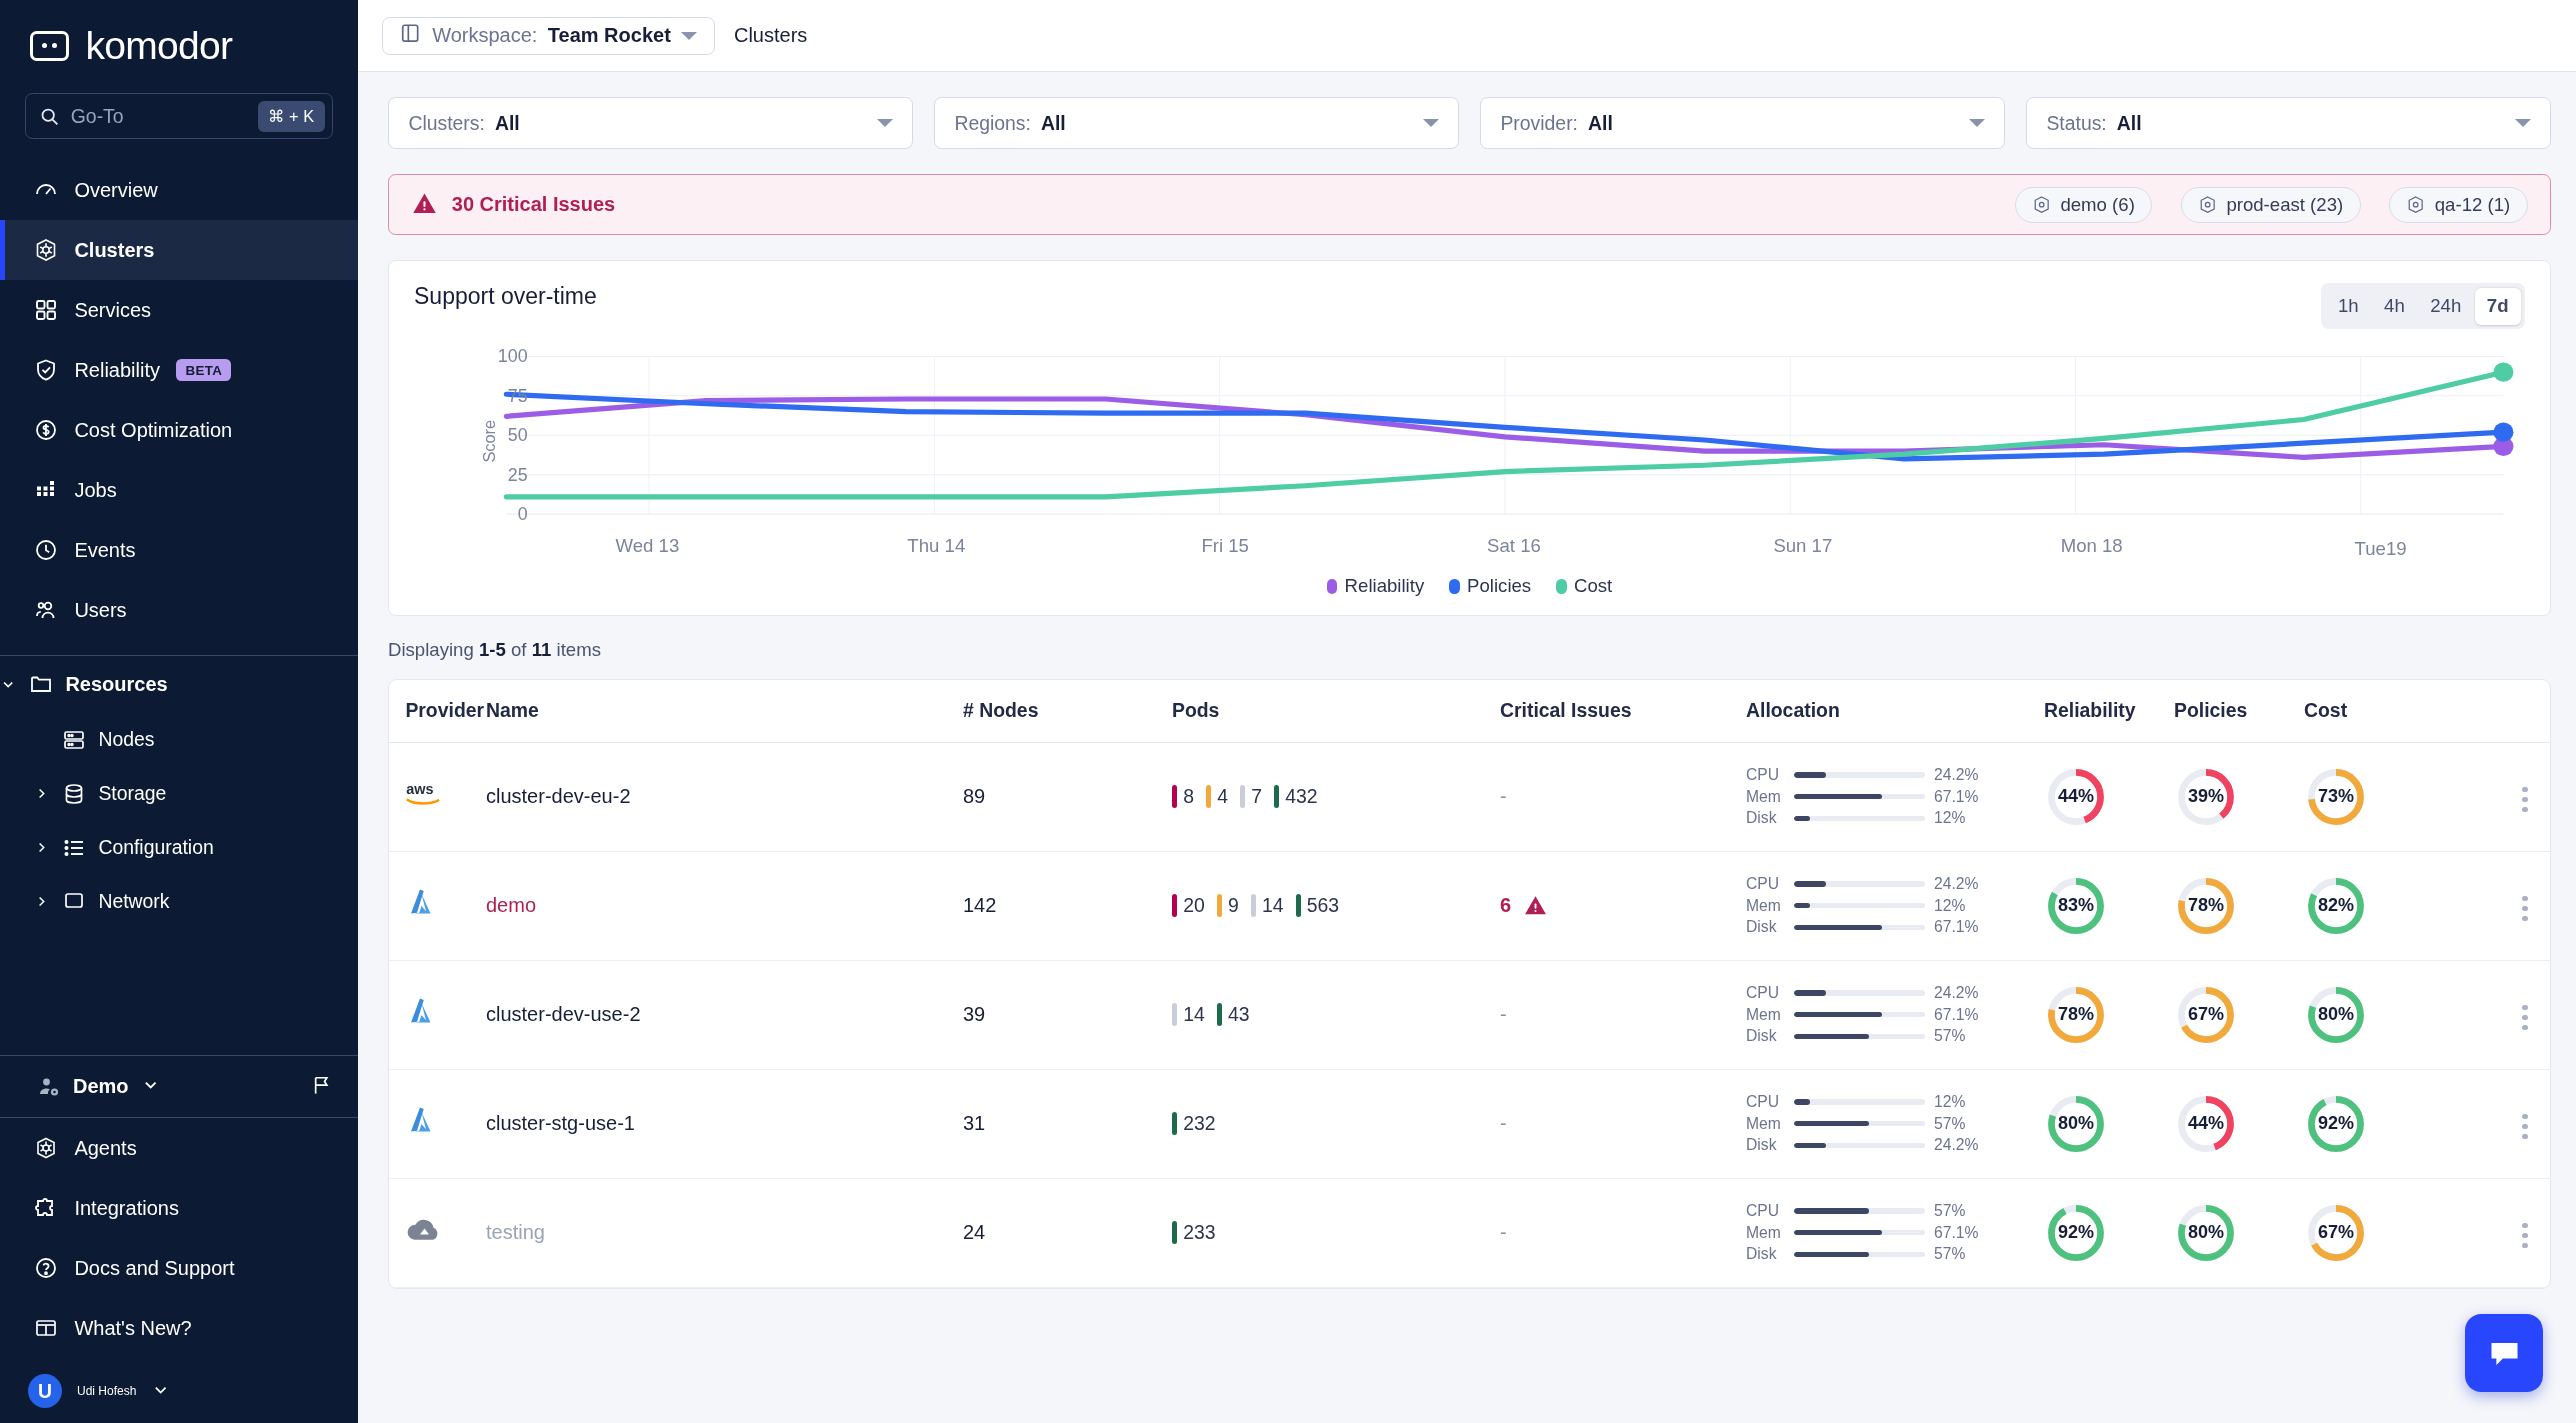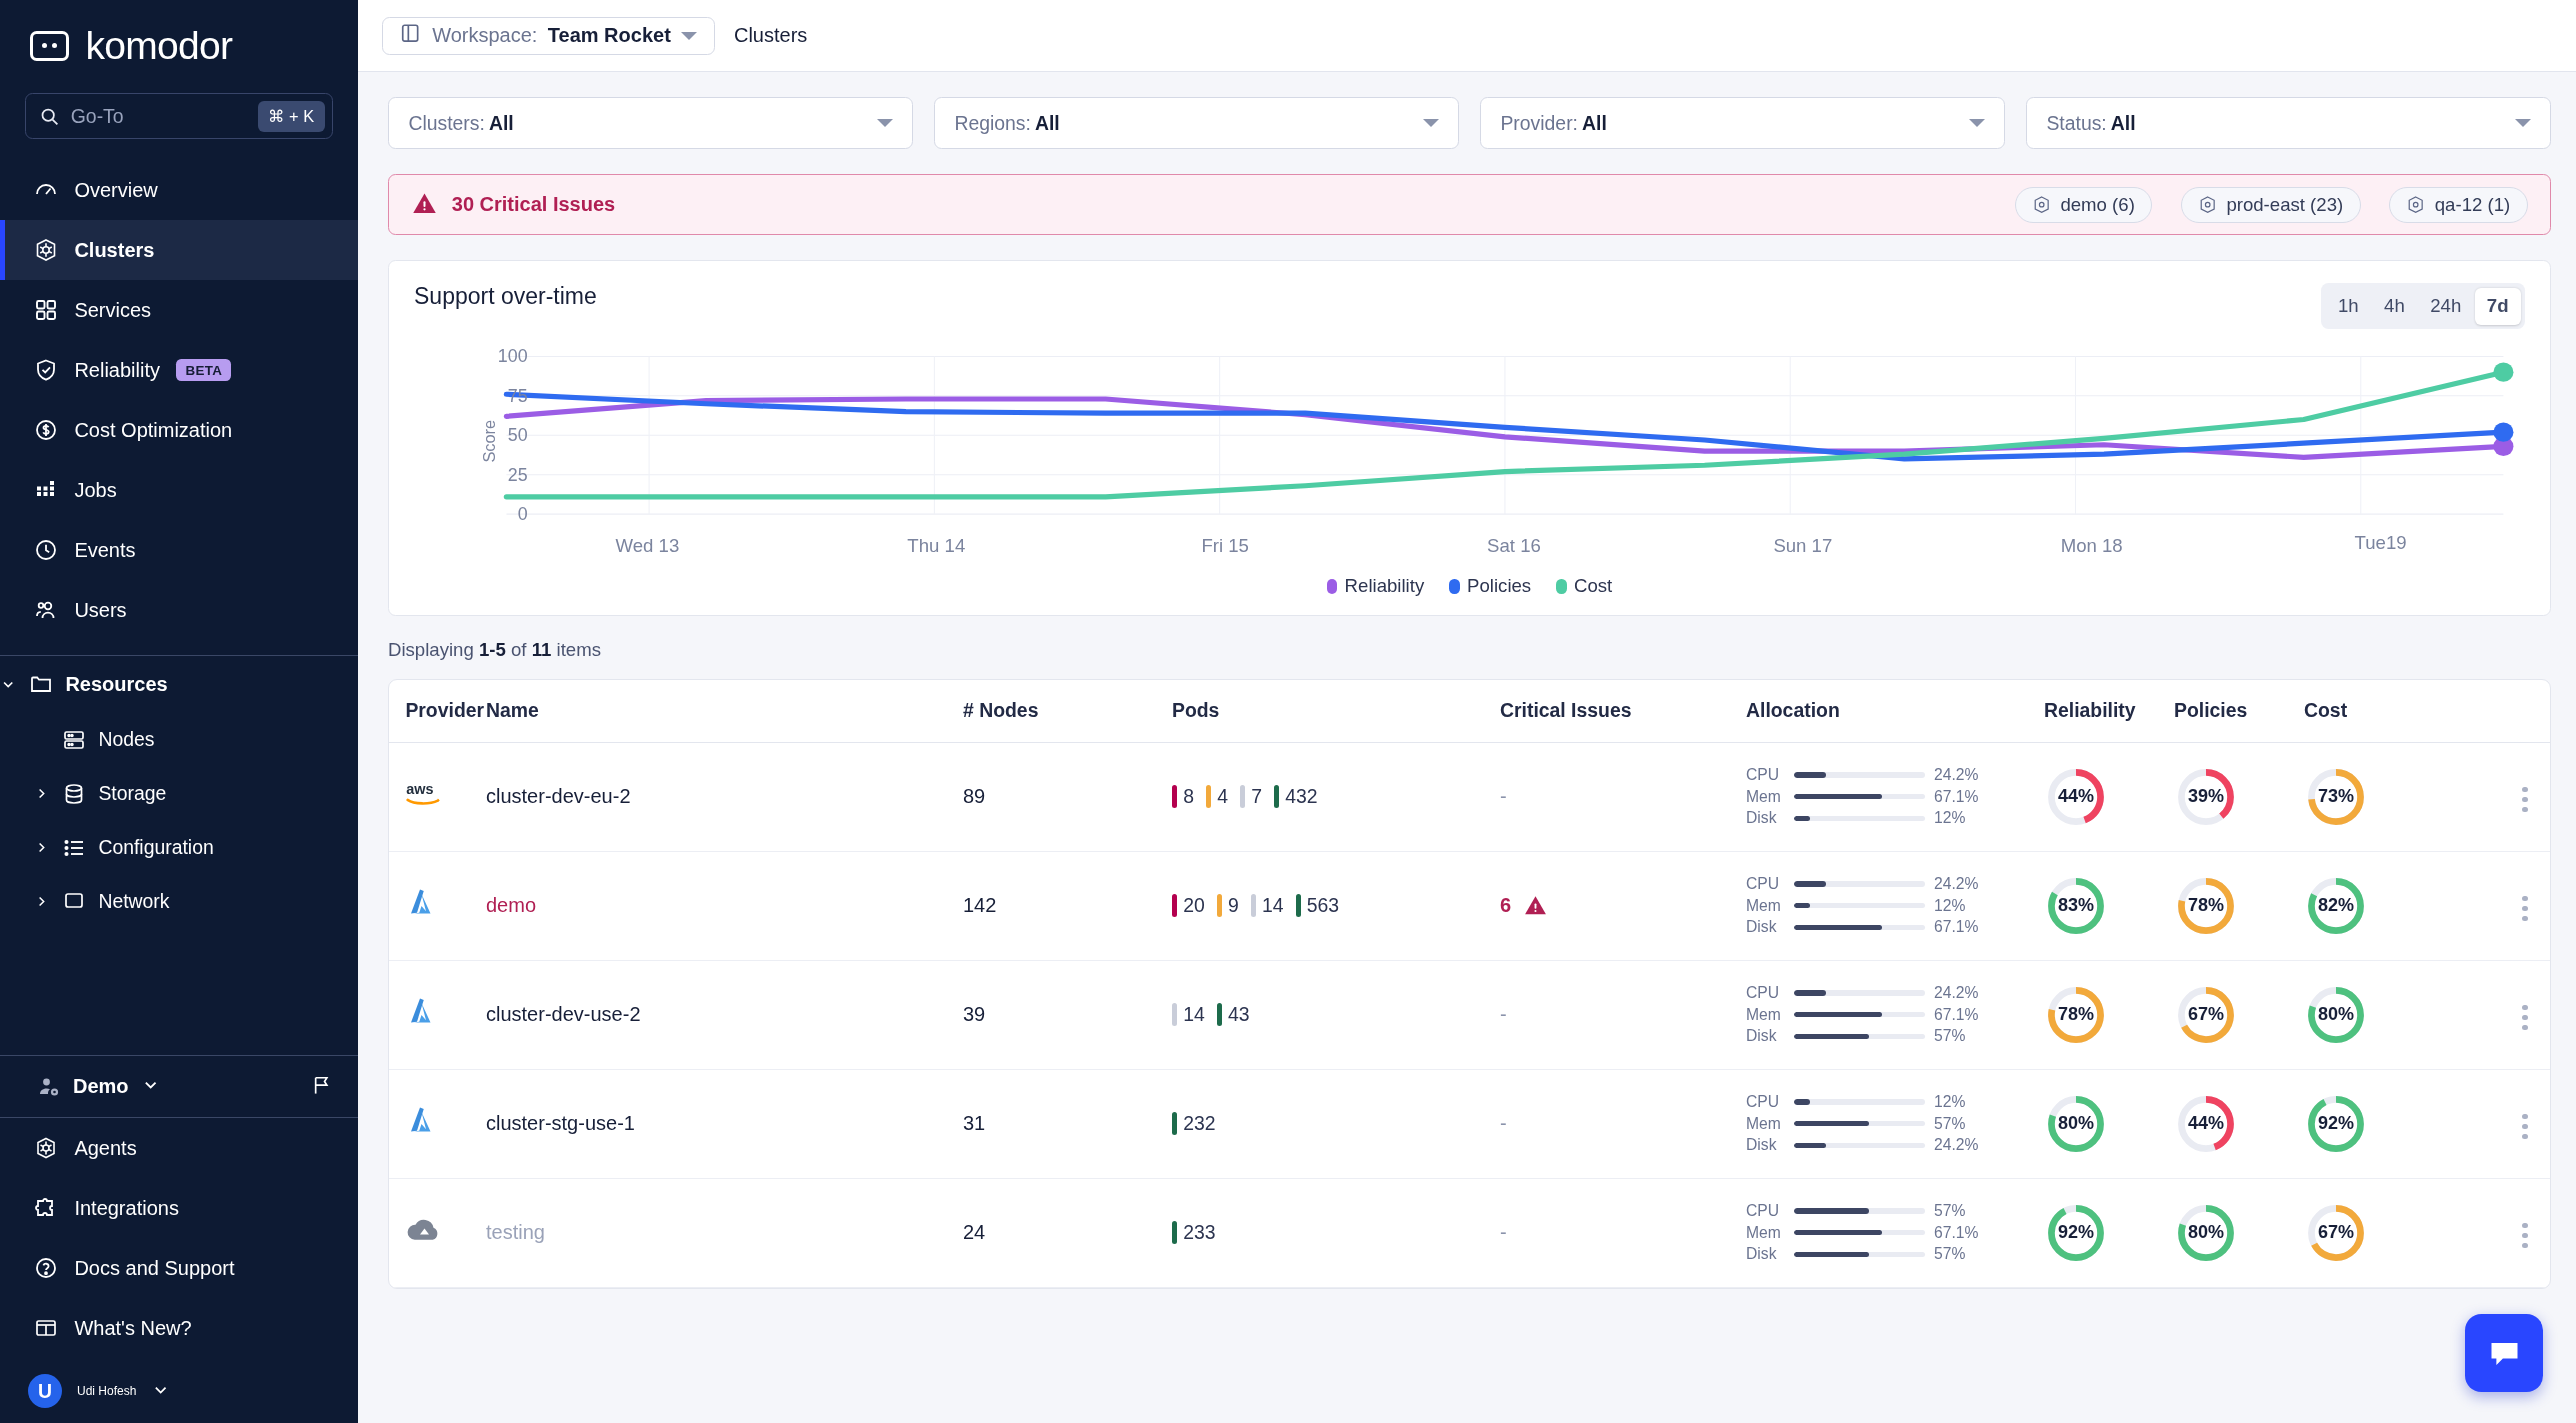--- a/index.html
+++ b/index.html
@@ -65,21 +65,21 @@
   .ws-btn { display:flex; align-items:center; gap:10.4px; border:0.7px solid #d5d9e5; border-radius:7.5px; height:38px; padding:0 16.4px; font-size:20px; color:#6b7490; }
   .ws-btn b { color:#171f38; }
   .crumb { font-size: 20px; color:#171f38; }
 
   .content { flex:1; padding: 25px 25px 0 30px; overflow:hidden; }
 
   .filters { display:flex; gap:21px; margin-bottom: 25px; }
   .search-box { width: 468px; height:52px; background:#fff; border:0.7px solid #d5d9e5; border-radius:7.5px; display:flex; align-items:center; padding: 0 19.4px; gap: 7.5px; }
   .search-box span { flex:1; color:#8a93ab; font-size:19.4px; }
   .sel { flex:1; height:52px; background:#fff; border:0.7px solid #d5d9e5; border-radius:7.5px; display:flex; align-items:center; padding: 0 19.4px; font-size:19.4px; color:#6b7490; }
-  .sel b { color:#171f38; font-weight:600; margin-left:4px; }
+  .sel b { color:#171f38; font-weight:600; margin-left:10px; }
   .sel-sp { flex:1; }
   .caret { width:0;height:0;border-left:8.2px solid transparent;border-right:8.2px solid transparent;border-top:8.2px solid #8a93ab; }
 
   .alert {
     background:#fdf0f5; border:0.7px solid #e089aa; border-radius:7.5px;
     height: 61px; display:flex; align-items:center; padding: 0 22.4px; gap:13.4px; margin-bottom: 25px;
   }
   .alert-txt { color:#b01f53; font-size:20px; font-weight:bold; }
   .alert-sp { flex:1; }
   .chip { background:#f6f7fb; border:0.7px solid #d8dce8; border-radius:22.4px; height:36px; display:flex; align-items:center; gap:9px; padding:0 16.4px; font-size:18.6px; color:#333c57; margin-left:15px; }
@@ -547,21 +547,21 @@
               <text x="104" y="22" fill="#7b849e" font-size="24" text-anchor="end" font-family="Liberation Sans">100</text>
             </svg>
         </div>
         <div id="xaxis" style="position:relative;height:33px;margin-left:89px;">
             <span style="position:absolute;left:7.142857142857142%;transform:translateX(-50%);top:3px;font-size:18.6px;color:#7b849e;">Wed 13</span>
             <span style="position:absolute;left:21.428571428571427%;transform:translateX(-50%);top:3px;font-size:18.6px;color:#7b849e;">Thu 14</span>
             <span style="position:absolute;left:35.714285714285715%;transform:translateX(-50%);top:3px;font-size:18.6px;color:#7b849e;">Fri 15</span>
             <span style="position:absolute;left:50%;transform:translateX(-50%);top:3px;font-size:18.6px;color:#7b849e;">Sat 16</span>
             <span style="position:absolute;left:64.28571428571429%;transform:translateX(-50%);top:3px;font-size:18.6px;color:#7b849e;">Sun 17</span>
             <span style="position:absolute;left:78.57142857142857%;transform:translateX(-50%);top:3px;font-size:18.6px;color:#7b849e;">Mon 18</span>
-            <span style="position:absolute;left:92.85714285714286%;transform:translateX(-50%);top:0;font-size:18.6px;color:#7b849e;">Tue19</span>
+            <span style="position:absolute;left:92.85714285714286%;transform:translateX(-50%);top:6px;font-size:18.6px;color:#7b849e;">Tue19</span>
           </div>
 
         <div class="legend">
           <span><i style="background:#9b5de5"></i><span>Reliability</span></span>
           <span><i style="background:#2f6bf0"></i><span>Policies</span></span>
           <span><i style="background:#4ecca3"></i><span>Cost</span></span>
         </div>
       </div>
 
       <div class="displaying">

